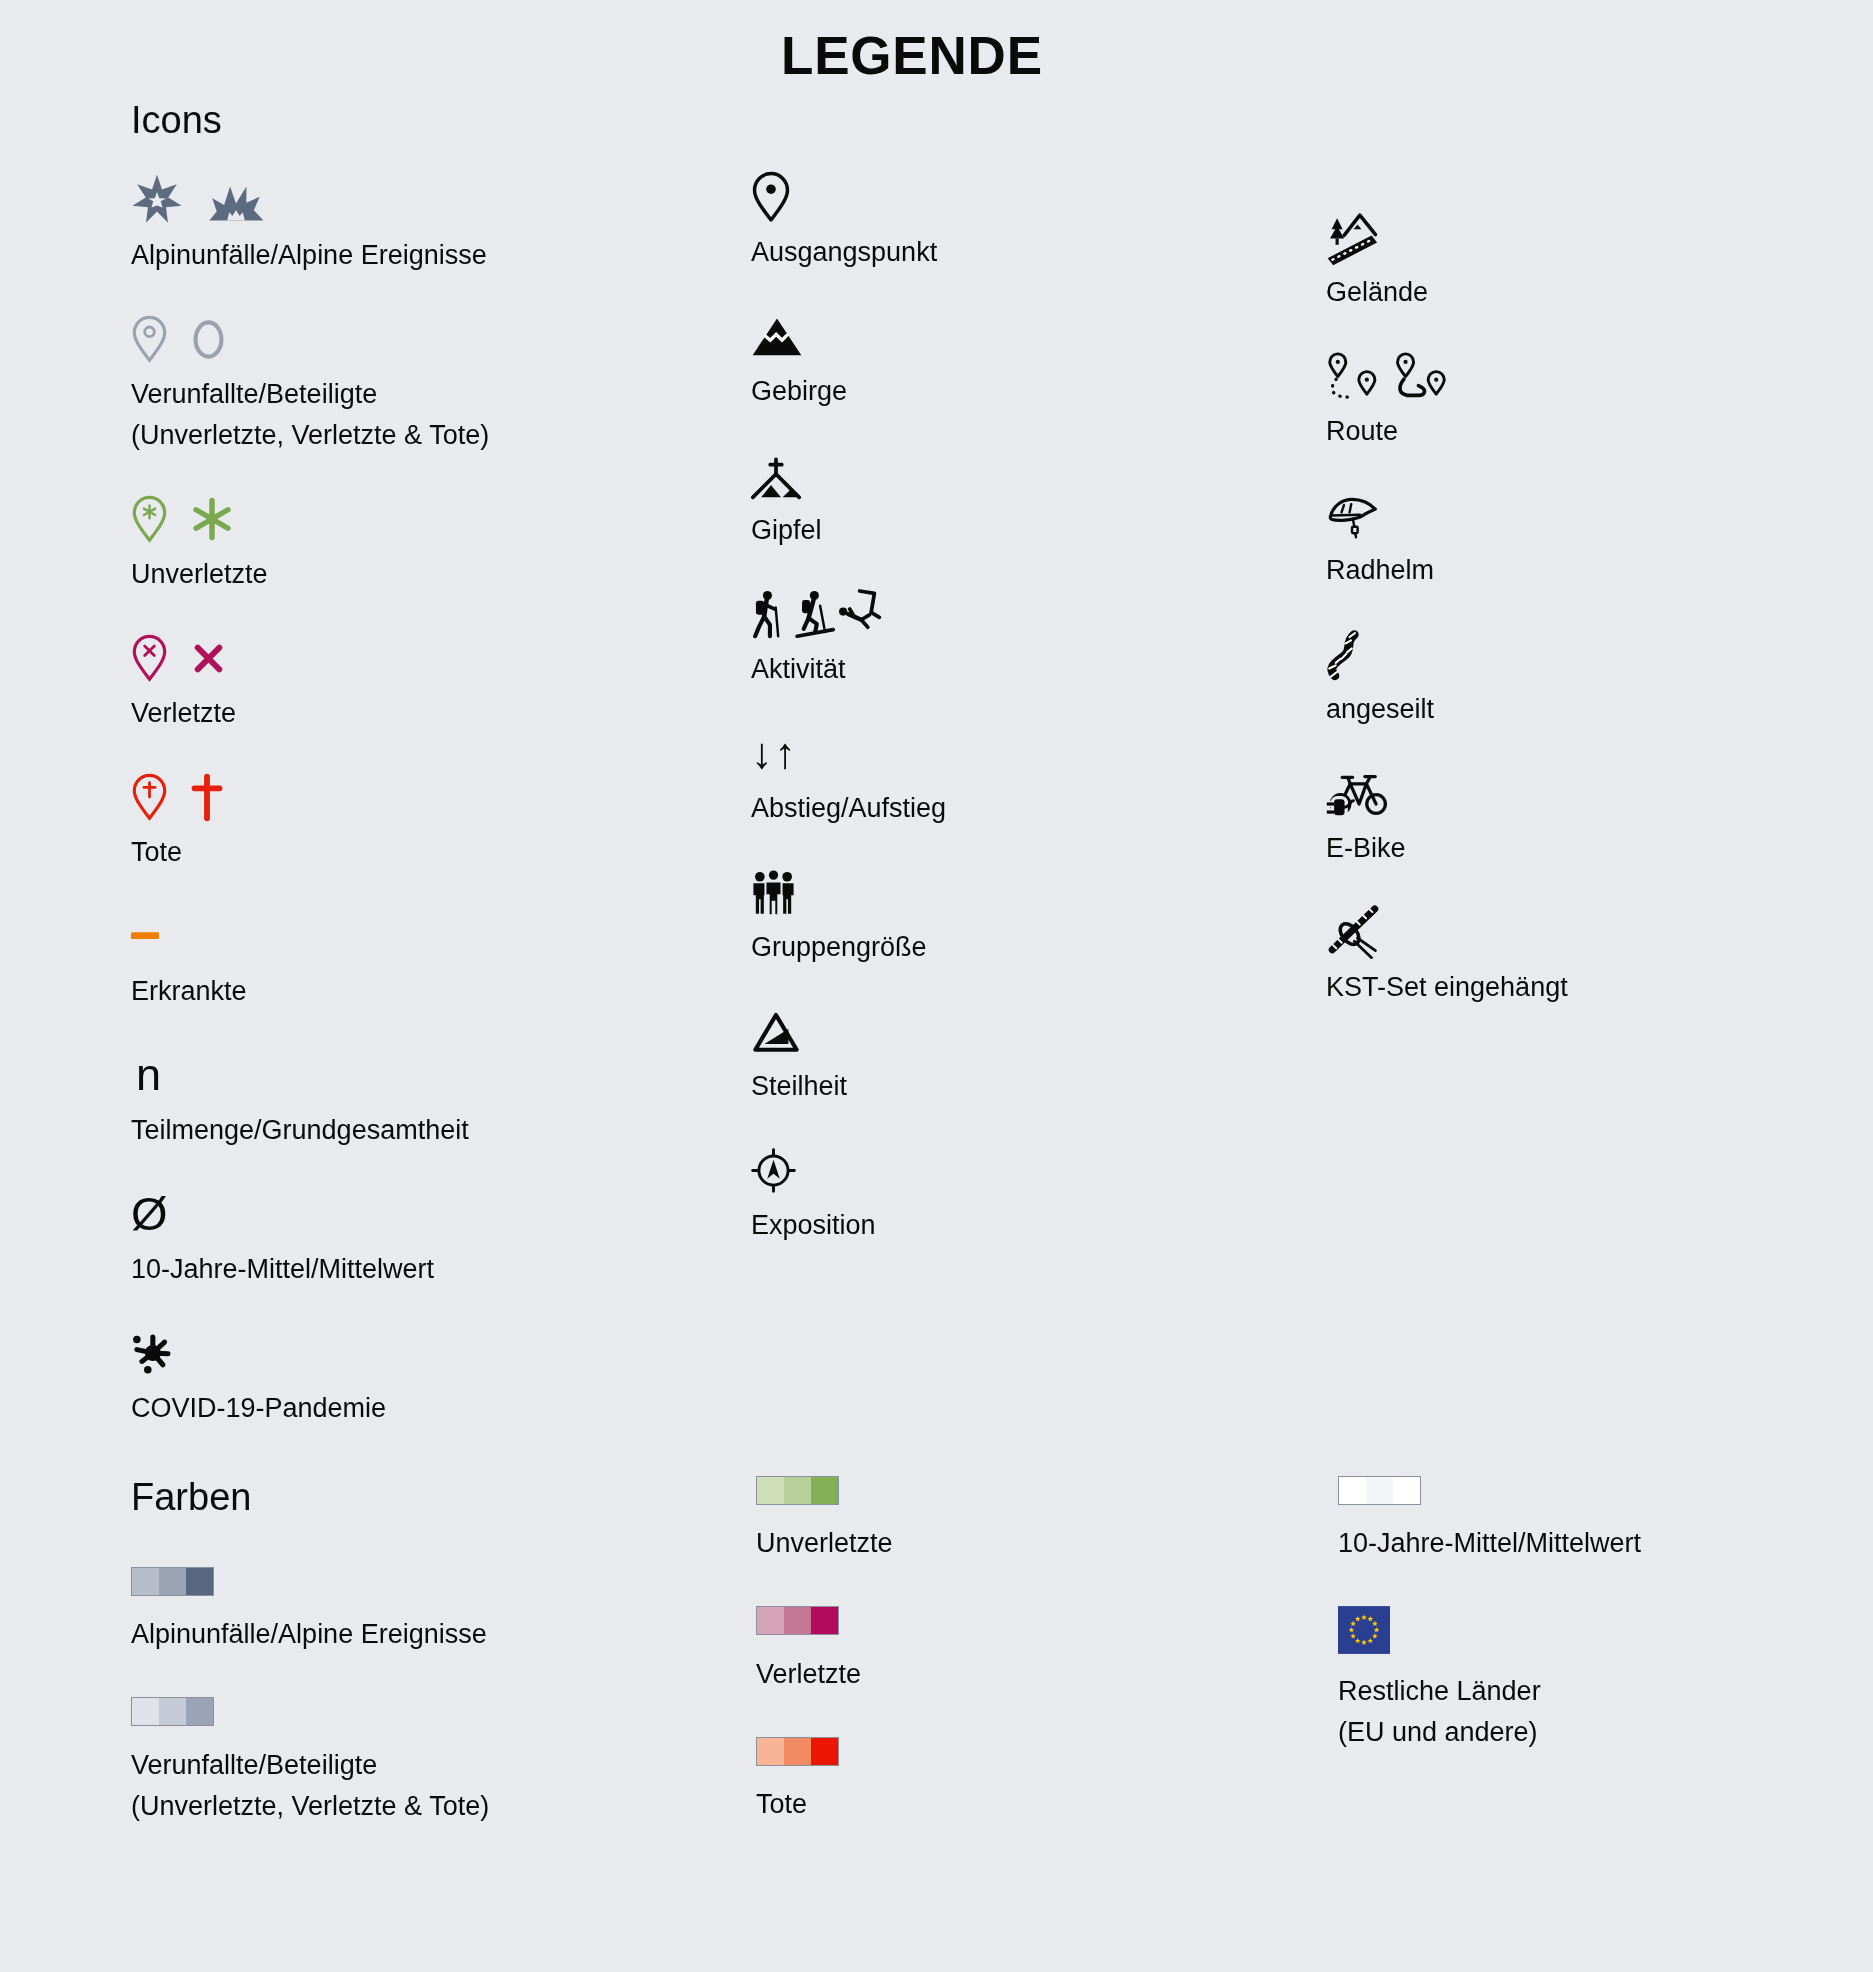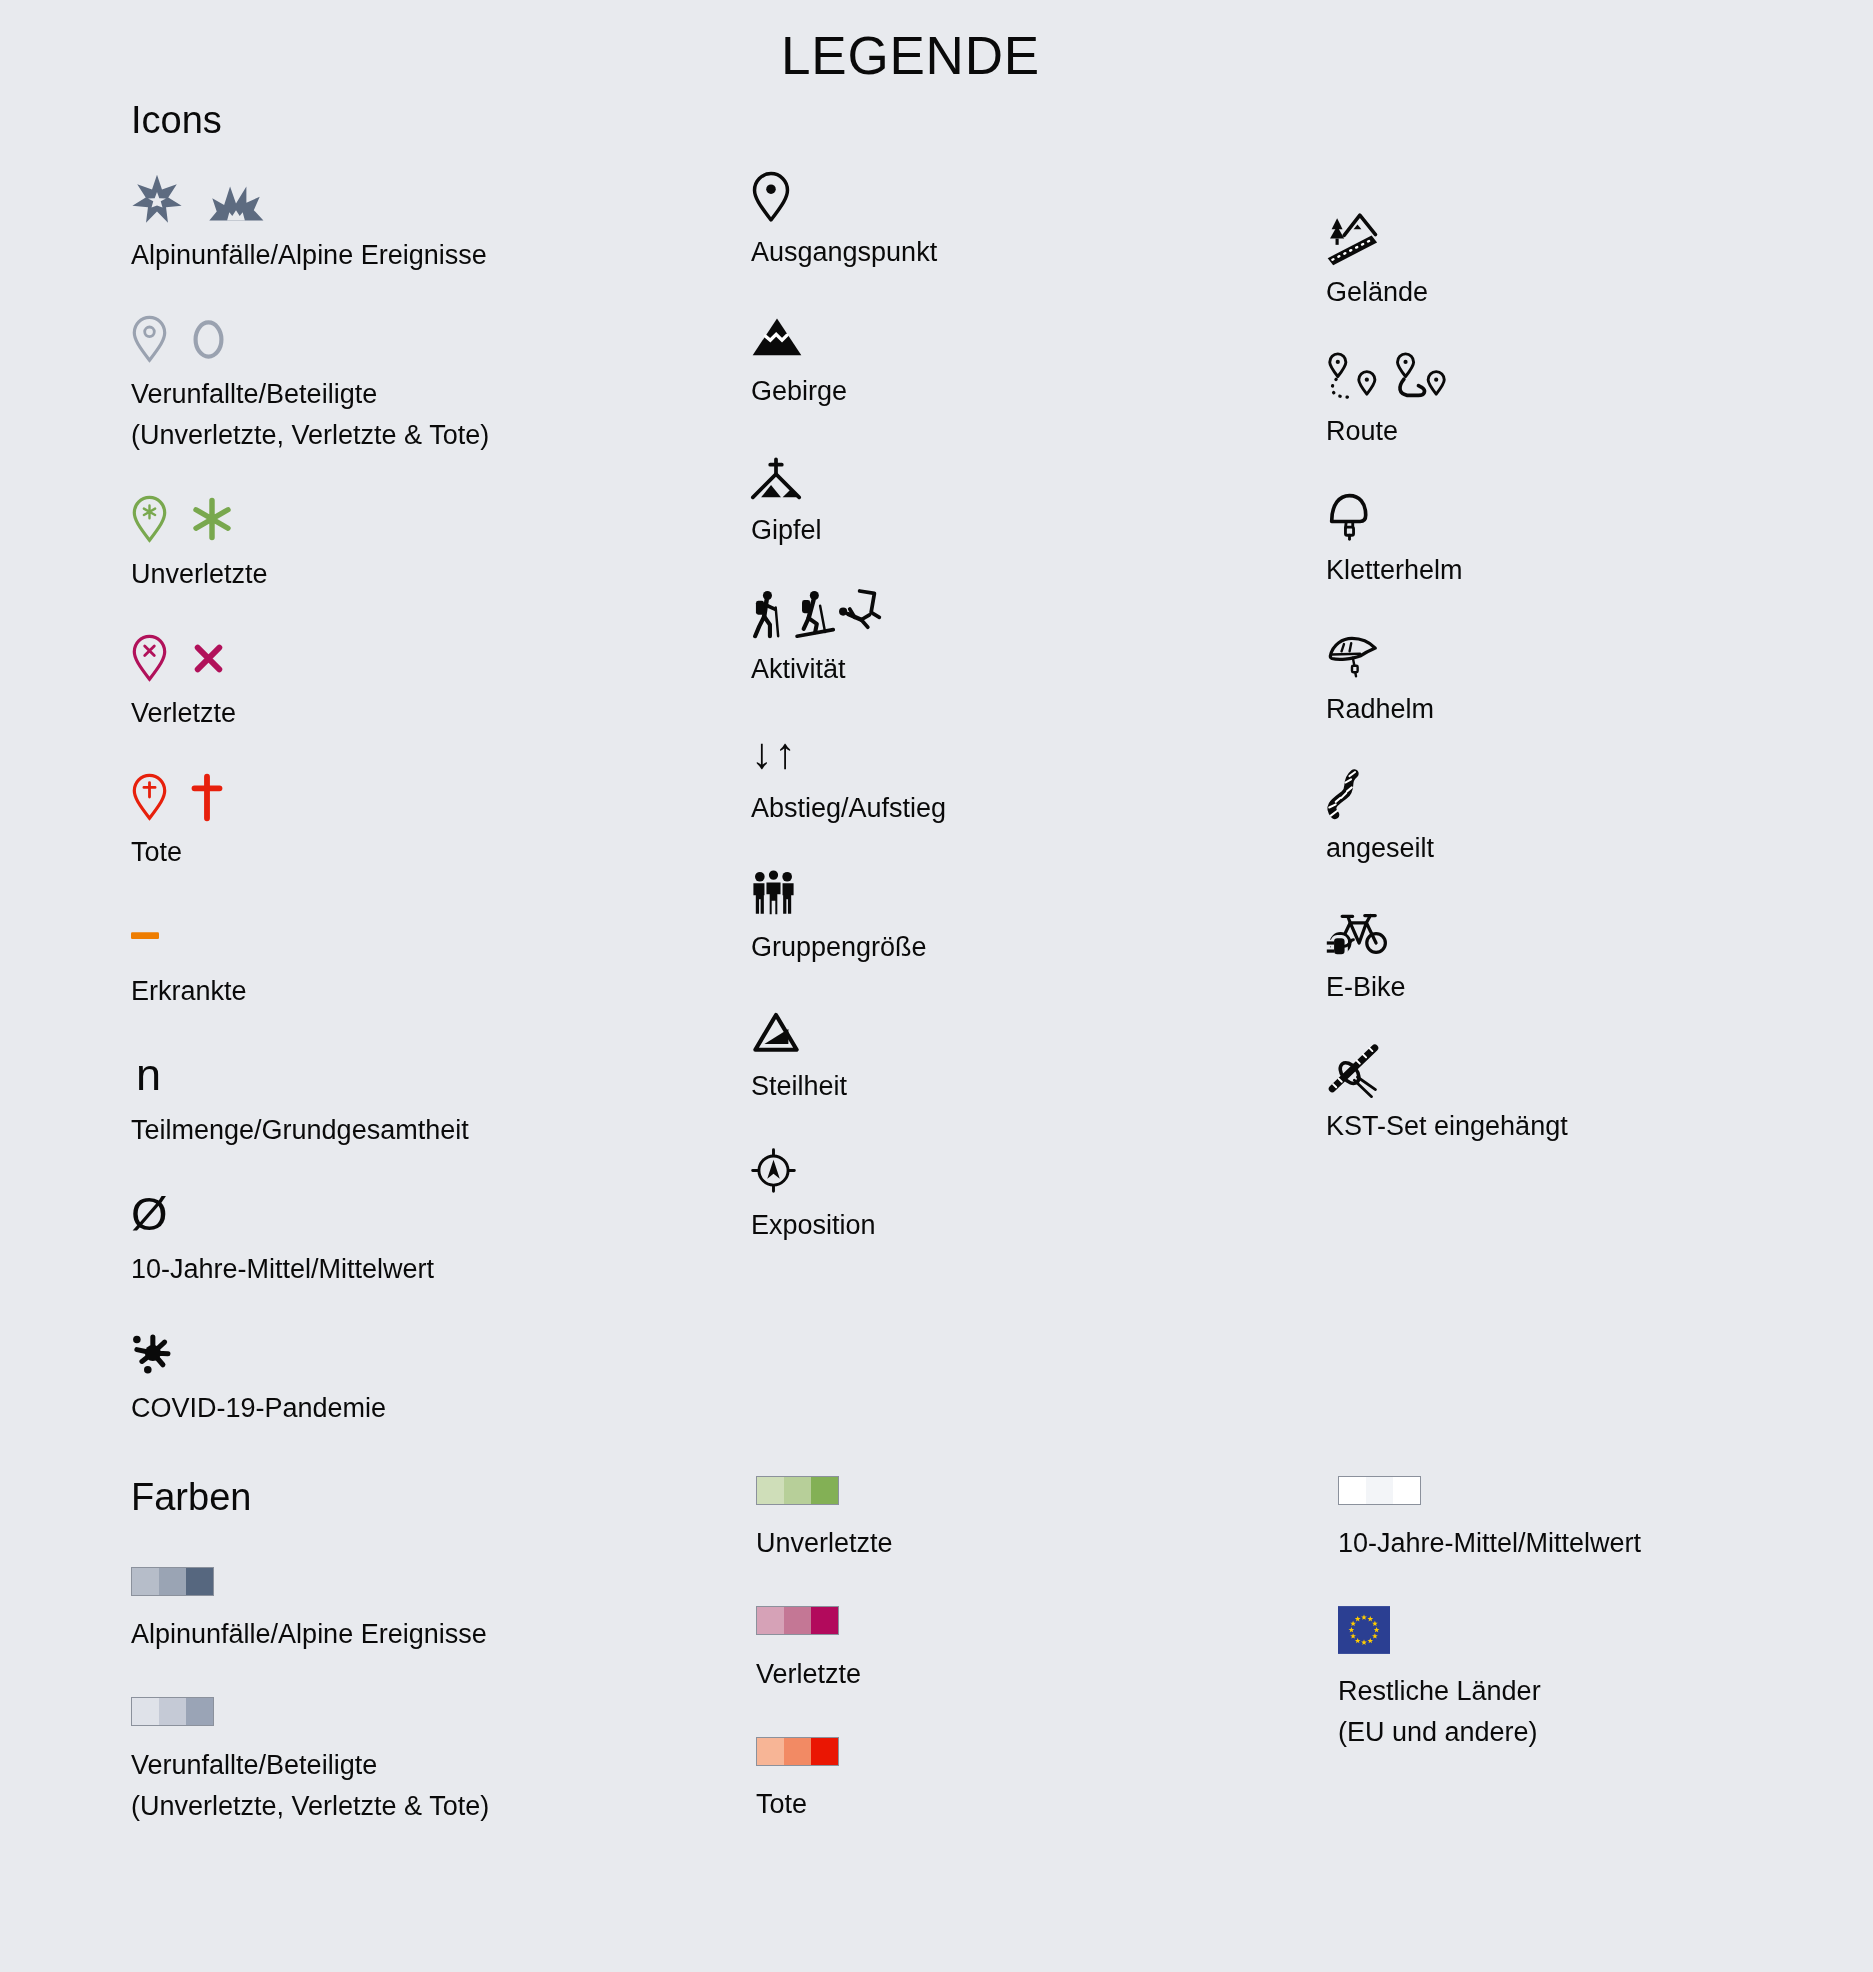--- a/index.html
+++ b/index.html
@@ -5,21 +5,21 @@
   :root{
     --background:#e8eaee; --text:#0a0a0a; --icon_black:#0a0a0a;
     --slate:#5d6b80; --gray:#9aa2b0; --green:#79a84e; --magenta:#b1115a;
     --red:#e7200c; --orange:#ee7d01; --swatch_border:#8b919c;
     --eu_blue:#2b3f92; --eu_star:#ffcc00;
   }
   *{box-sizing:border-box}
   body{margin:0;width:1874px;height:1972px;background:var(--background);
        font-family:"Liberation Sans",sans-serif;color:var(--text);
        position:relative;overflow:hidden}
-  .title{position:absolute;left:781px;top:25px;font-size:53px;font-weight:400;letter-spacing:0.8px}
+  .title{position:absolute;left:781px;top:25px;font-size:53px;font-weight:700;letter-spacing:0.8px}
   .col{position:absolute}
   #icons-col1{left:131px;top:99px;width:518px}
   #icons-col2{left:751px;top:172px;width:518px}
   #icons-col3{left:1326px;top:212px;width:518px}
   #farben-col1{left:131px;top:1476px;width:534px}
   #farben-col2{left:756px;top:1476px;width:468px}
   #farben-col3{left:1338px;top:1476px;width:501px}
   .heading{font-size:38px;font-weight:normal;margin-bottom:33px}
   #farben-col1 .heading{margin-bottom:48px}
   .entry{margin-bottom:38px}
@@ -302,31 +302,20 @@
           <g transform="translate(40,24)">
             <path class="sk" stroke-width="3.6" d="M12,1.6 C6.5,1.6 2,6.2 2,11.8 C2,16 5,20.6 12,29.6 C19,20.6 22,16 22,11.8 C22,6.2 17.5,1.6 12,1.6 Z"></path>
             <circle class="fk" cx="12" cy="11.5" r="2.6"></circle>
           </g>
         </g>
       </svg>
     </div>
     <div class="label">Route</div>
   </div>
 
-  <div class="entry">
-    <div class="icons-row">
-      <svg width="47" height="52" viewBox="0 0 58 62">
-        <path class="sk" stroke-width="4.5" d="M7,39 C7,17 17,7 29,7 C41,7 49,16 49,31 C49,36 47,39 42,39 Z"></path>
-        <path class="sk" stroke-width="3.5" d="M25,39 L24,47 M33,39 L33,46"></path>
-        <rect class="sk" stroke-width="3.5" x="24" y="46" width="10" height="10" rx="2"></rect>
-        <path class="sk" stroke-width="3.5" d="M29,56 L29,61"></path>
-      </svg>
-    </div>
-    <div class="label">Kletterhelm</div>
-  </div>
 
   <div class="entry">
     <div class="icons-row">
       <svg width="52" height="45" viewBox="0 0 64 56">
         <path class="sk" stroke-width="4" d="M5,30 C8,15 21,8 32,8 C45,8 54,13 61,20 C54,23 48,26 42,30 C32,34 15,35 7,33 C5.5,32.5 5,31.5 5,30 Z"></path>
         <path class="sk" stroke-width="3" d="M7,28 L42,27"></path>
         <path class="sk" stroke-width="3" d="M22,15 L19,24 M31,14 L29,24"></path>
         <path class="sk" stroke-width="3" d="M33,32 L35,42"></path>
         <rect class="sk" stroke-width="3" x="32" y="42" width="7" height="8" rx="1.5"></rect>
         <path class="sk" stroke-width="3" d="M36,50 L37,55"></path>

